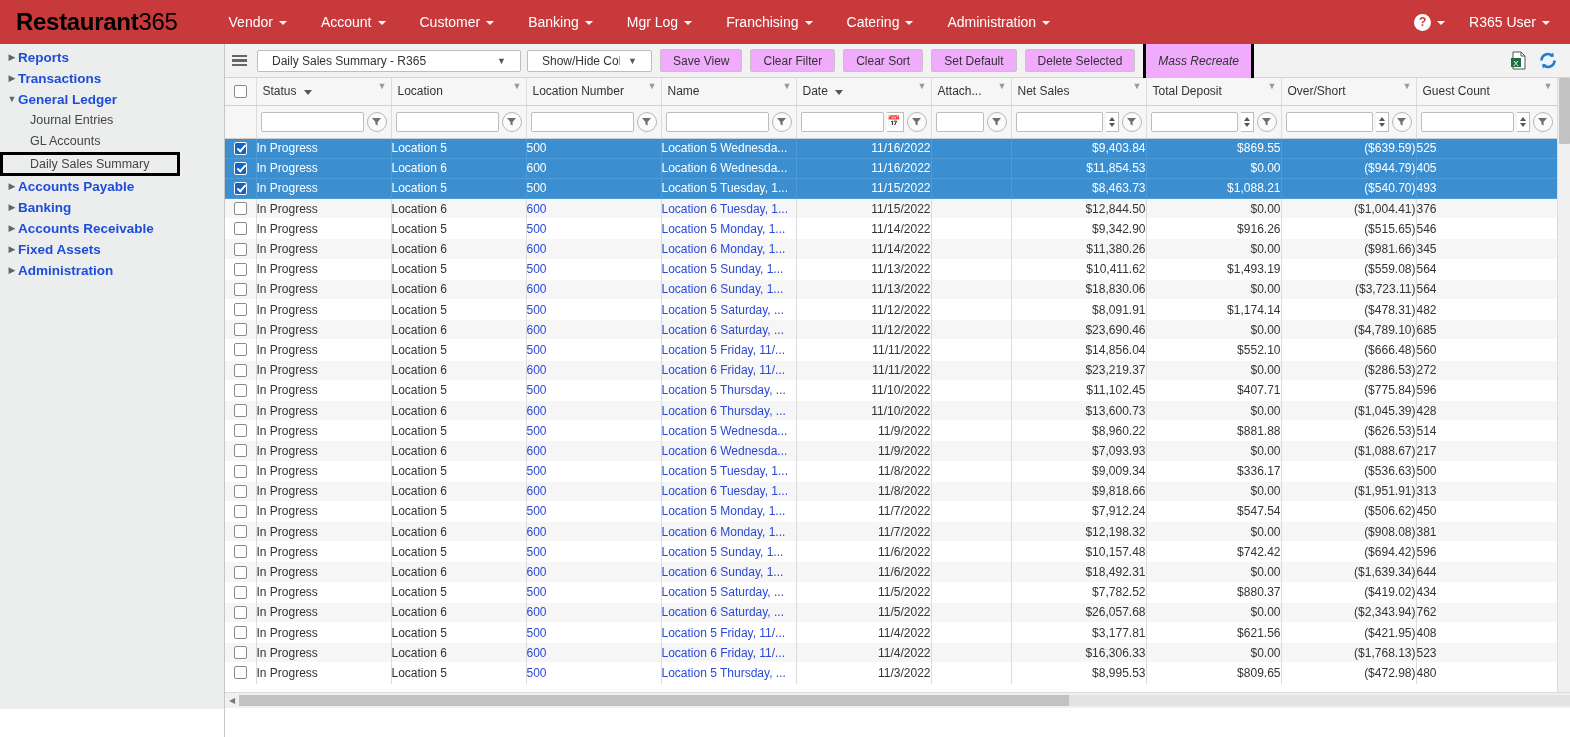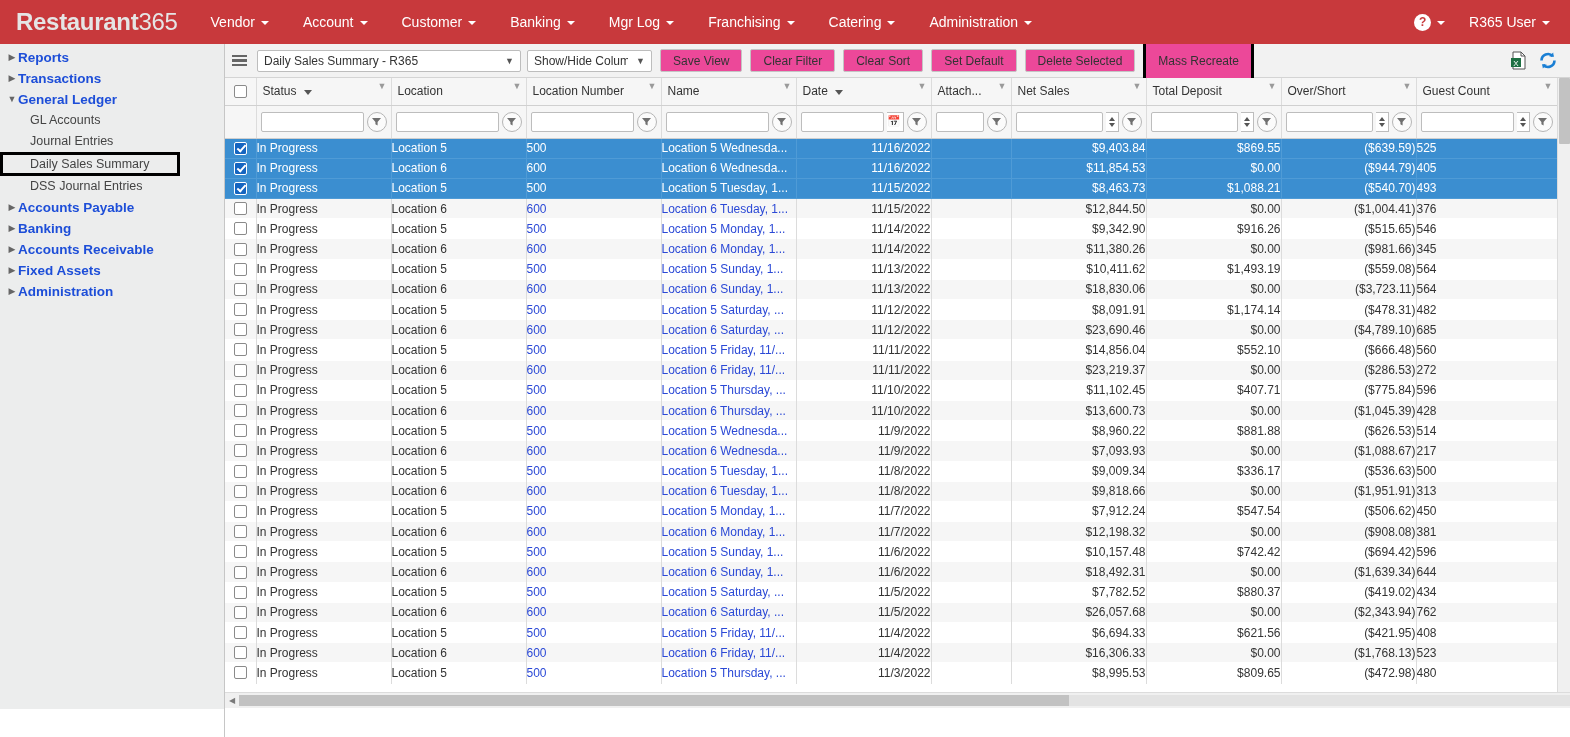--- a/index.html
+++ b/index.html
@@ -14,21 +14,21 @@
   }
   #app { position: relative; width: 1570px; height: 737px; }
 
   
   .topnav {
     height: 44px; background: #c8393c;
     display: flex; align-items: center;
     padding: 0 10px 0 16px;
     position: relative; z-index: 30;
   }
-  .brand { color: #e5e5e5; font-size: 24px; letter-spacing: -0.3px; margin-right: 16px; white-space: nowrap; }
+  .brand { color: #000000; font-size: 24px; letter-spacing: -0.3px; margin-right: 34px; white-space: nowrap; }
   .brand b { font-weight: bold; }
   .brand span.light { font-weight: normal; }
   .navitems { display: flex; align-items: center; gap: 0px; flex: 1; }
   .navitem {
     color: #fff; font-size: 14px; padding: 6px 17px;
     white-space: nowrap; cursor: pointer; border-radius: 2px;
   }
   .caret-d {
     display: inline-block; width: 0; height: 0; margin-left: 6px;
     border-left: 4px solid transparent; border-right: 4px solid transparent;
@@ -89,35 +89,35 @@
     display: flex; align-items: center; padding: 0 6px 0 0;
   }
   .hamburger {
     width: 28px; height: 33px; display: flex; flex-direction: column;
     align-items: center; justify-content: center; gap: 2px;
     cursor: pointer; margin-right: 4px;
   }
   .hamburger i { display: block; width: 15px; height: 2.5px; background: #666; }
   .tb-select {
     height: 22px; background: #fff; border: 1px solid #bdbdbd;
-    display: flex; align-items: center; padding: 0 6px;
+    display: flex; align-items: center; padding: 0 14px;
     font-size: 12px; color: #333; cursor: pointer; border-radius: 2px;
   }
   .tb-select .val { flex: 1; white-space: nowrap; overflow: hidden; }
   .tb-select .ar { margin-left: 8px; font-size: 9px; color: #555; }
   #view-select { width: 264px; margin-right: 6px; }
   #cols-select { width: 125px; margin-right: 8px; }
   .tb-btn {
-    height: 23px; min-width: 70px; background: #ec4899;
+    height: 23px; min-width: 70px; background: #f0abfc;
     border: 1px solid #c4c4c4; border-radius: 2px;
     display: inline-flex; align-items: center; justify-content: center;
     padding: 0 12px; font-size: 12px; color: #333; cursor: pointer;
     margin-right: 8px; white-space: nowrap;
   }
-  .tb-btn.boxed { border: 3px solid #000; height: 43px; border-radius: 4px; }
+  .tb-btn.boxed { border: 3px solid #000; height: 43px; border-radius: 4px; font-style: italic; }
   .tb-right { margin-left: auto; display: flex; align-items: center; gap: 10px; padding-right: 6px; }
   .ico-btn { cursor: pointer; display: inline-flex; align-items: center; }
 
   
   .gridwrap {
     position: absolute; left: 225px; top: 78px;
     width: 1345px; height: 631px;
     background: #fff; overflow: hidden;
   }
   table.grid { border-collapse: collapse; width: 1332px; table-layout: fixed; }
@@ -267,24 +267,23 @@
         <span class="lbl">Reports</span>
       </div>
       <div class="sb-node">
         <span class="arrow">▶</span>
         <span class="lbl">Transactions</span>
       </div>
       <div class="sb-node">
         <span class="arrow">▼</span>
         <span class="lbl">General Ledger</span>
       </div>
+      <div class="sb-leaf">Journal Entries</div>
       <div class="sb-leaf">GL Accounts</div>
-      <div class="sb-leaf">Journal Entries</div>
       <div class="sb-leaf highlight">Daily Sales Summary</div>
-      <div class="sb-leaf">DSS Journal Entries</div>
       <div class="sb-node">
         <span class="arrow">▶</span>
         <span class="lbl">Accounts Payable</span>
       </div>
       <div class="sb-node">
         <span class="arrow">▶</span>
         <span class="lbl">Banking</span>
       </div>
       <div class="sb-node">
         <span class="arrow">▶</span>
@@ -1136,21 +1135,21 @@
             </td>
             <td><span>In Progress</span></td>
             <td><span>Location 5</span></td>
             <td><span class="lnk">500</span></td>
             <td><span class="lnk">Location 5 Friday, 11/...</span></td>
             <td>
               <span class="num">11/4/2022</span>
             </td>
             <td><span></span></td>
             <td>
-              <span class="num">$6,694.33</span>
+              <span class="num">$3,177.81</span>
             </td>
             <td>
               <span class="num">$621.56</span>
             </td>
             <td>
               <span class="num">($421.95)</span>
             </td>
             <td><span class="ctr">408</span></td>
           </tr>
           <tr class="odd">

